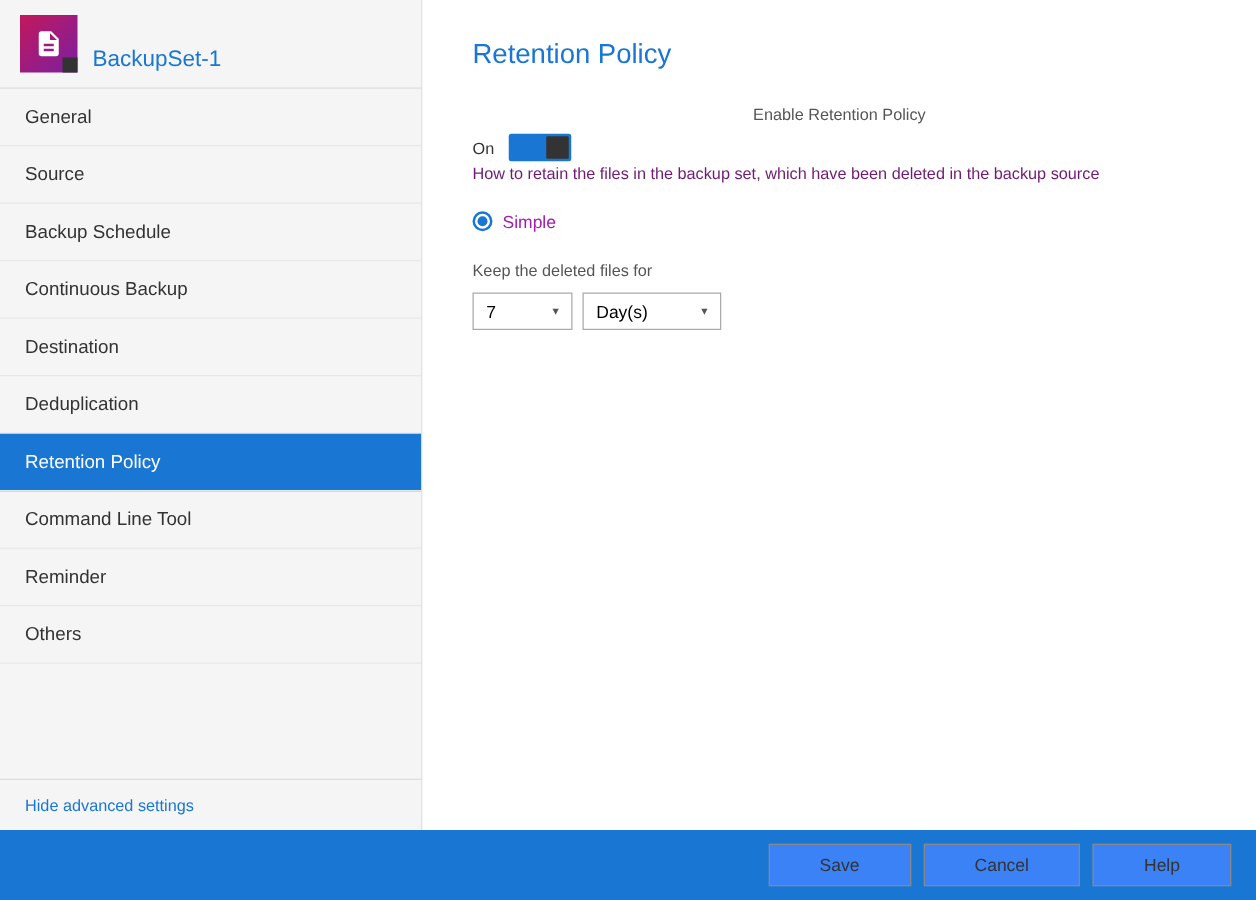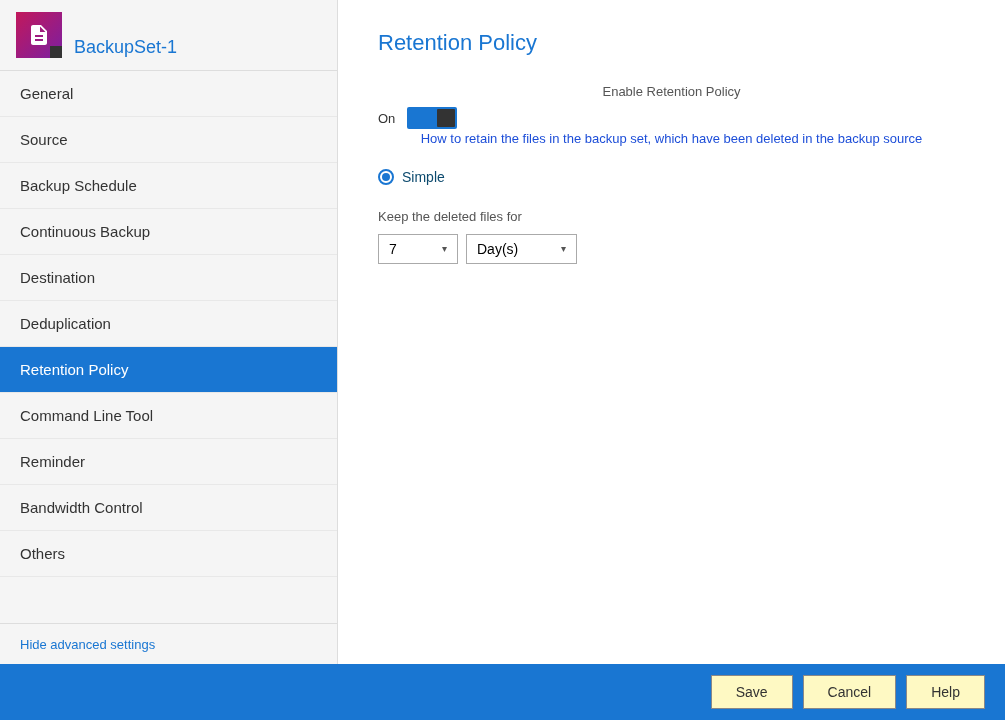--- a/index.html
+++ b/index.html
@@ -141,25 +141,24 @@
       position: absolute;
       right: 2px;
       width: 18px;
       height: 18px;
       background: #333;
       border-radius: 1px;
     }
 
     .description-text {
       font-size: 13px;
-      color: #1d4ed8;
+      color: #701a75;
       line-height: 1.5;
       margin-bottom: 20px;
       max-width: 600px;
-      text-align: center;
     }
 
     .radio-group {
       margin-bottom: 24px;
     }
 
     .radio-option {
       display: flex;
       align-items: center;
       margin-bottom: 10px;
@@ -181,21 +180,21 @@
     .radio-btn.checked::after {
       content: '';
       width: 8px;
       height: 8px;
       border-radius: 50%;
       background: #1976d2;
     }
 
     .radio-label {
       font-size: 14px;
-      color: #0c4a6e;
+      color: #a21caf;
     }
 
     .keep-files-label {
       font-size: 13px;
       color: #555;
       margin-bottom: 10px;
     }
 
     .keep-files-row {
       display: flex;
@@ -234,23 +233,23 @@
       height: 56px;
       background: #1976d2;
       display: flex;
       align-items: center;
       justify-content: flex-end;
       padding: 0 20px;
       gap: 10px;
     }
 
     .btn {
-      padding: 8px 24px;
+      padding: 8px 40px;
       border: 1px solid #888;
-      background: #fef9c3;
+      background: #3b82f6;
       cursor: pointer;
       font-size: 14px;
       color: #333;
     }
   </style>
 </head>
 <body>
 
 <div class="main-layout">
 
@@ -268,21 +267,20 @@
 
       <div class="sidebar-item">General</div>
       <div class="sidebar-item">Source</div>
       <div class="sidebar-item">Backup Schedule</div>
       <div class="sidebar-item">Continuous Backup</div>
       <div class="sidebar-item">Destination</div>
       <div class="sidebar-item">Deduplication</div>
       <div class="sidebar-item active">Retention Policy</div>
       <div class="sidebar-item">Command Line Tool</div>
       <div class="sidebar-item">Reminder</div>
-      <div class="sidebar-item">Bandwidth Control</div>
       <div class="sidebar-item">Others</div>
     </div>
 
     <div class="sidebar-footer">
       <a class="hide-advanced-link">Hide advanced settings</a>
     </div>
   </div>
 
   <div class="content">
     <h1 class="content-title">Retention Policy</h1>

